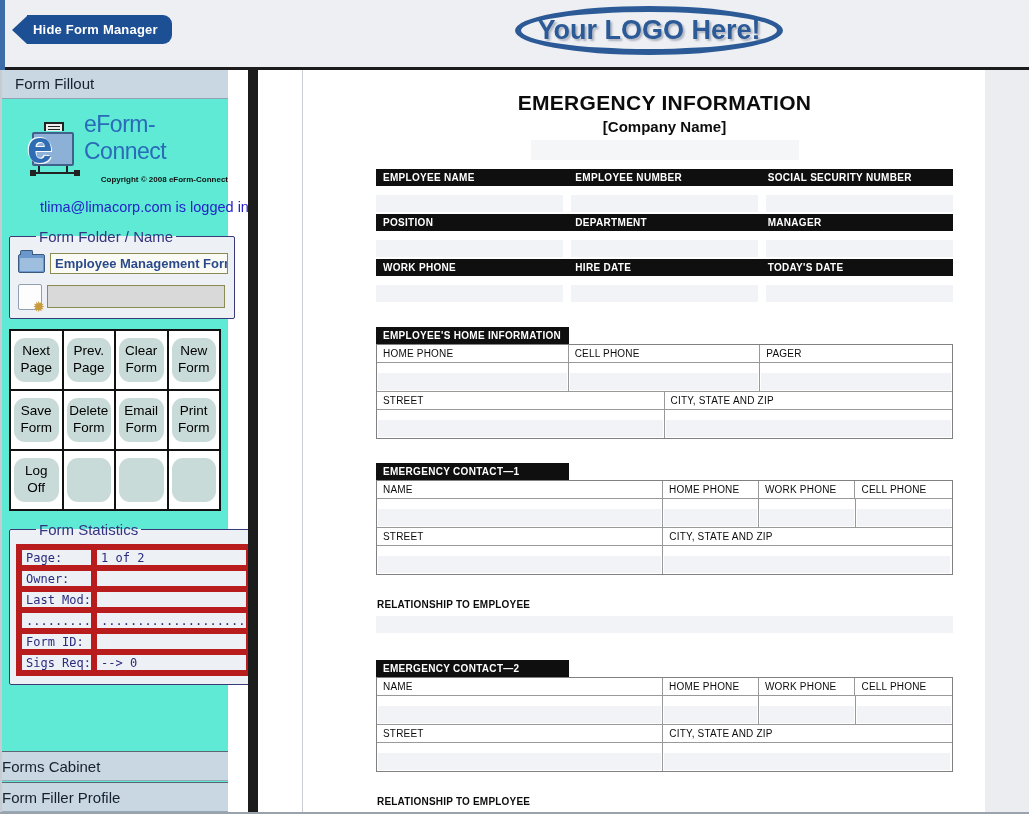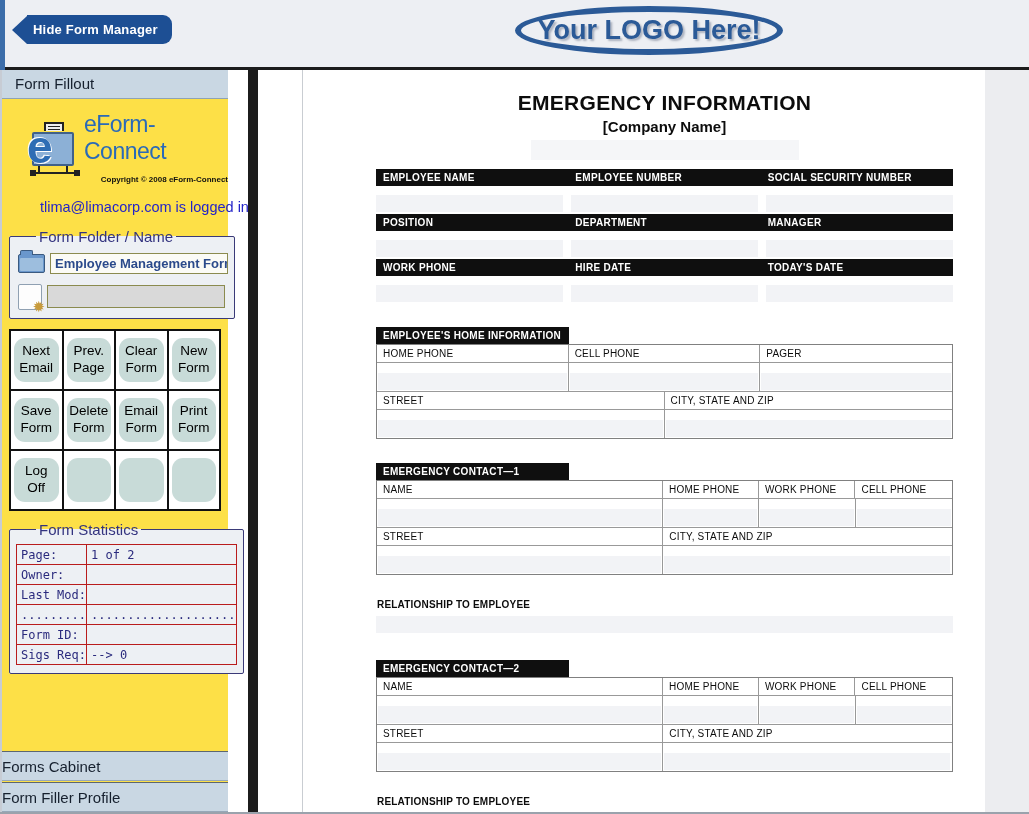--- a/index.html
+++ b/index.html
@@ -21,21 +21,21 @@
     padding:7px 14px 7px 6px; border-radius:0 9px 9px 0; letter-spacing:0.2px; }
 
   .logo-oval { position:absolute; left:515px; top:6px; width:268px; height:49px;
     border:6px solid #2b5a97; border-radius:50%; background:#edeff3;
     display:flex; align-items:center; justify-content:center; }
   .logo-oval span { color:#2b5a97; font-weight:bold; font-size:27px;
     text-shadow:2px 2px 2px rgba(120,130,150,0.55); white-space:nowrap; }
 
   
   .sidebar { position:absolute; left:0; top:70px; width:228px; height:744px;
-    background:#fde047; border-left:2px solid #c7ccd4; }
+    background:#5eead4; border-left:2px solid #c7ccd4; }
   .panel-bar { height:29px; background:#c9d7e3; border-bottom:1px solid #8fa3b5;
     font-size:15px; color:#16202e; line-height:28px; padding-left:13px; cursor:pointer; }
 
   .brand { padding:12px 0 0 26px; position:relative; }
   .brand-row { display:flex; align-items:center; }
   .eicon { position:relative; width:50px; height:52px; flex:0 0 50px; }
   .eicon .monitor { position:absolute; left:4px; top:10px; width:42px; height:34px;
     background:#8cb0d6; border:2px solid #40618a; border-radius:2px; }
   .eicon .printer { position:absolute; left:16px; top:0px; width:20px; height:9px;
     border:2px solid #222; border-bottom:none; background:#eee; }
@@ -74,21 +74,21 @@
 
   .btn-grid { display:grid; grid-template-columns:repeat(4,1fr); margin:10px 7px 0 7px;
     border:2px solid #111; background:#111; grid-gap:2px; }
   .btn-cell { background:#fff; padding:7px 3px; display:flex; align-items:center; justify-content:center; }
   .side-btn { width:100%; min-height:44px; background:#c8dbd8; border:none; border-radius:11px;
     font-family:"Liberation Sans",sans-serif; font-size:13.5px; color:#000; line-height:1.25;
     text-align:center; padding:2px; cursor:pointer; }
 
   .stats-table { width:100%; border-collapse:collapse; margin-top:2px;
     font-family:"DejaVu Sans Mono","Liberation Mono",monospace; font-size:12px; color:#2b2b7e; }
-  .stats-table td { border:1px solid #b91c1c; height:20px; padding:1px 0 0 4px; white-space:nowrap; }
+  .stats-table td { border:6px solid #b91c1c; height:20px; padding:1px 0 0 4px; white-space:nowrap; }
   .stats-table td.lbl { width:78px; }
 
   .accordion { position:absolute; left:0; width:100%; }
   .acc-bar { height:30px; background:#c9d7e3; border-top:1px solid #5c6670; border-bottom:1px solid #97a8b8;
     font-size:15px; color:#16202e; line-height:29px; cursor:pointer; }
   .acc-cabinet { bottom:33px; }
   .acc-profile { bottom:2px; }
 
   .black-strip { position:absolute; left:248px; top:70px; width:10px; height:744px; background:#1c1c1c; }
 
@@ -176,21 +176,21 @@
     <div class="doc-row">
       <div class="doc-ico">
           <span class="gear">✹</span>
         </div>
       <div class="field2"></div>
     </div>
   </fieldset>
 
   <div class="btn-grid">
     <div class="btn-cell">
-        <button class="side-btn">Next Email</button>
+        <button class="side-btn">Next Page</button>
       </div>
     <div class="btn-cell">
         <button class="side-btn">Prev. Page</button>
       </div>
     <div class="btn-cell">
         <button class="side-btn">Clear Form</button>
       </div>
     <div class="btn-cell">
         <button class="side-btn">New Form</button>
       </div>

